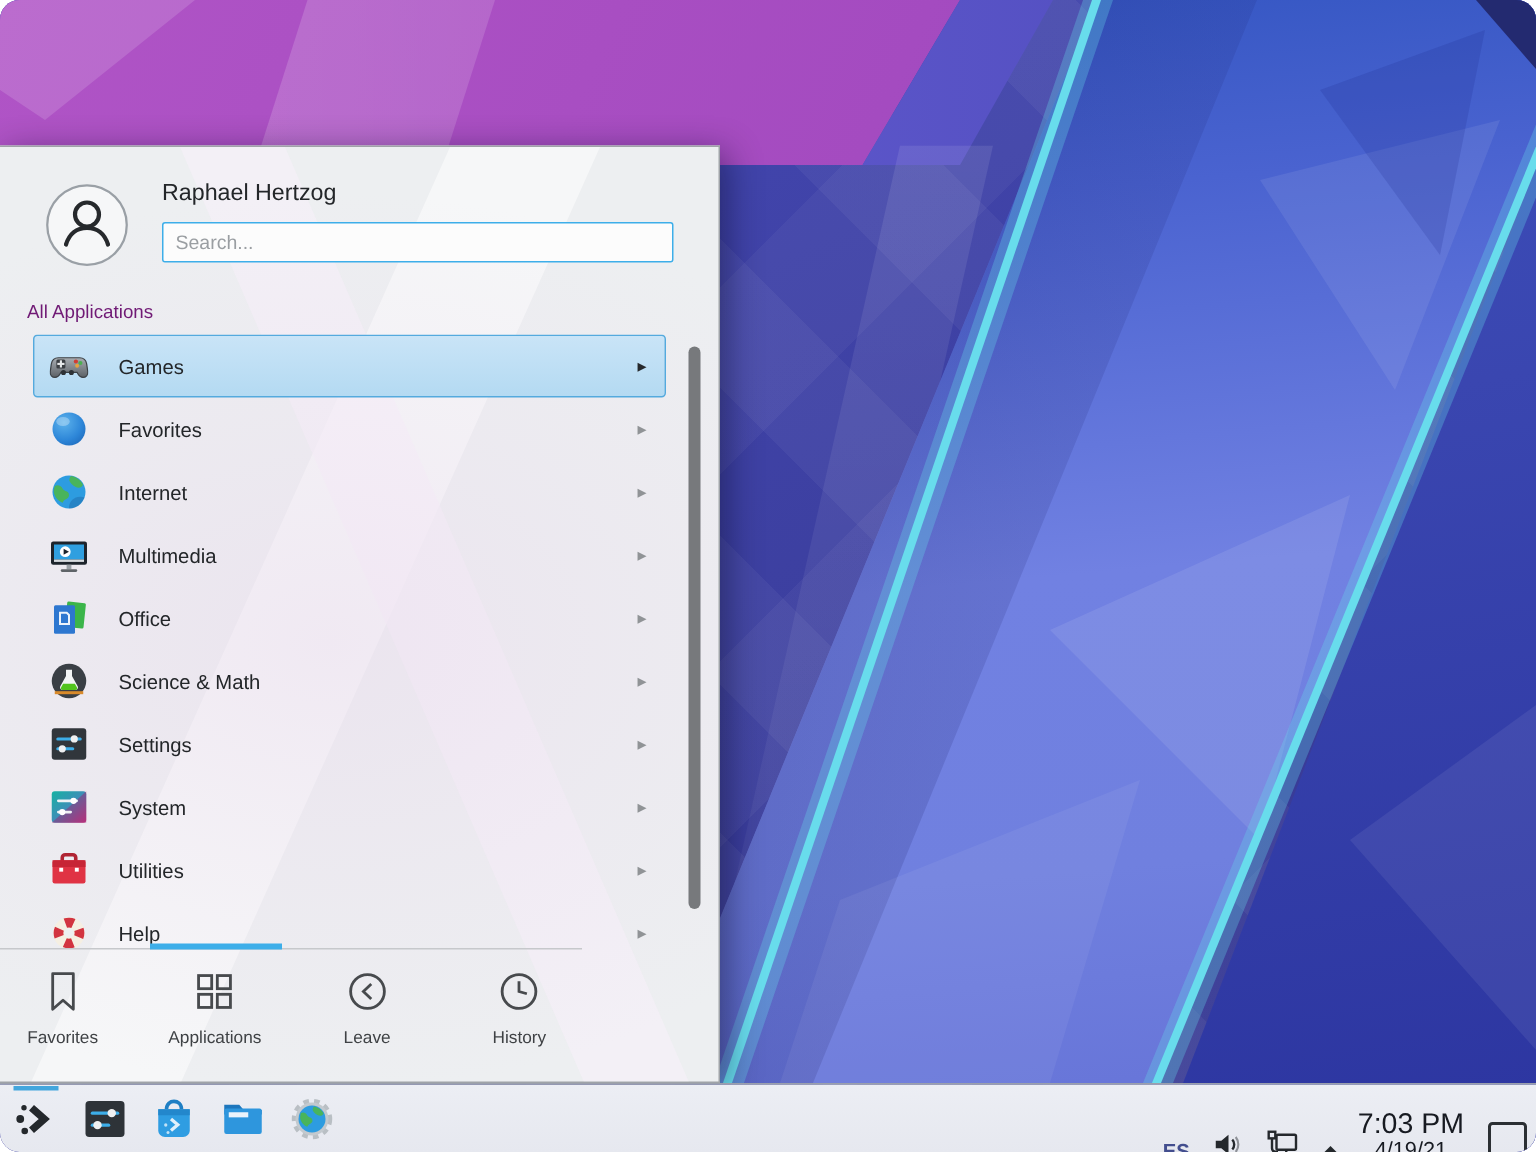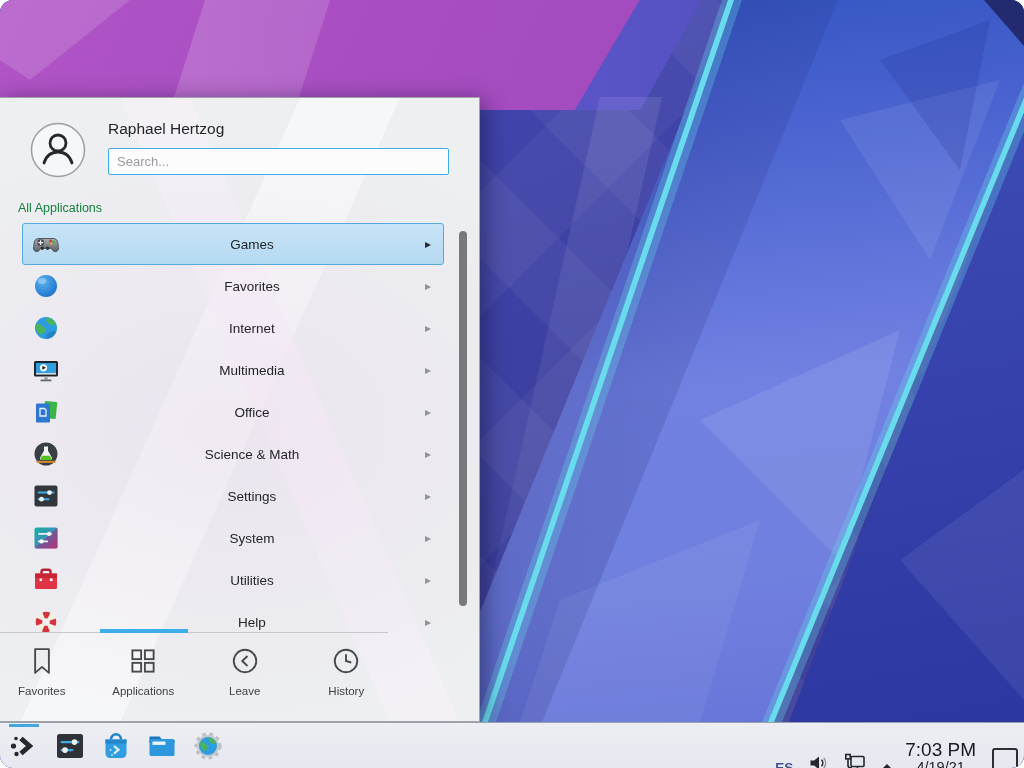--- a/index.html
+++ b/index.html
@@ -52,23 +52,23 @@
   .panel-tint { position:absolute; inset:0; pointer-events:none;
     background:radial-gradient(ellipse 420px 300px at 220px 330px, rgba(233,216,236,.45), rgba(233,216,236,0)); }
 
   .avatar { position:absolute; left:30px; top:24px; width:56px; height:56px; }
   .user-name { position:absolute; left:108px; top:22px; font-size:15.5px; color:#232629; }
   .search-box { position:absolute; left:108px; top:50px; width:341px; height:27px;
     border:1px solid #3daee9; border-radius:2px; background:#fcfcfc;
     font-size:13px; color:#232629; padding:0 8px; outline:none;
     font-family:"Liberation Sans","DejaVu Sans",sans-serif; }
   .search-box::placeholder { color:#9a9ea2; }
-  .section-label { position:absolute; left:18px; top:103px; font-size:12.5px; color:#15803d; }
-
-  .menu-list { position:absolute; left:0; top:125px; width:576px; height:409px; overflow:hidden;text-align:center; }
+  .section-label { position:absolute; left:18px; top:103px; font-size:12.5px; color:#701a75; }
+
+  .menu-list { position:absolute; left:0; top:125px; width:576px; height:409px; overflow:hidden; }
   .menu-item { height:42px; margin-left:22px; width:422px; display:flex; align-items:center;
     padding:0 10px; border:1px solid transparent; border-radius:3px; cursor:default; }
   .menu-item.selected { background:linear-gradient(#c9e4f7,#b4daf2); border-color:#54aade; }
   .mi-icon { width:26px; height:26px; flex:0 0 26px; margin-right:20px; }
   .mi-label { flex:1; font-size:13.5px; color:#232629; }
   .mi-arrow { font-size:12px; color:#909396; padding-right:2px; }
   .menu-item.selected .mi-arrow { color:#26292c; }
 
   .scrollbar { position:absolute; right:12px; top:133px; width:8px; height:375px;
     border-radius:4px; background:#77797c; }

